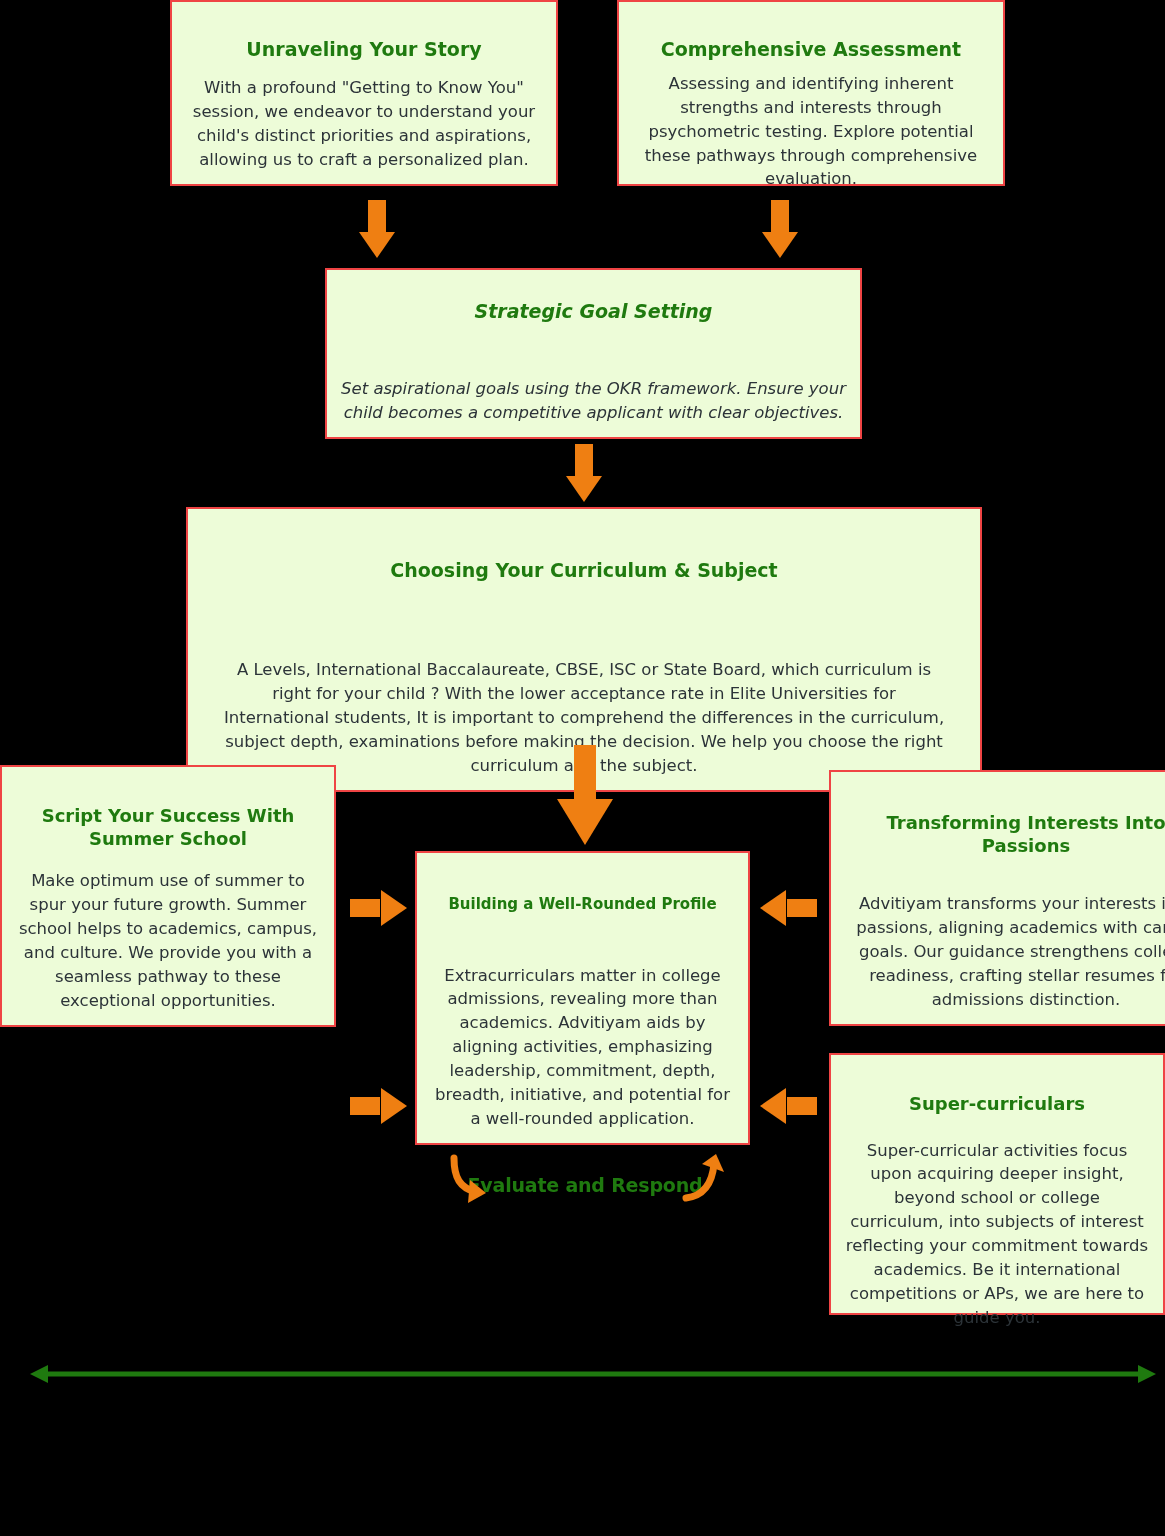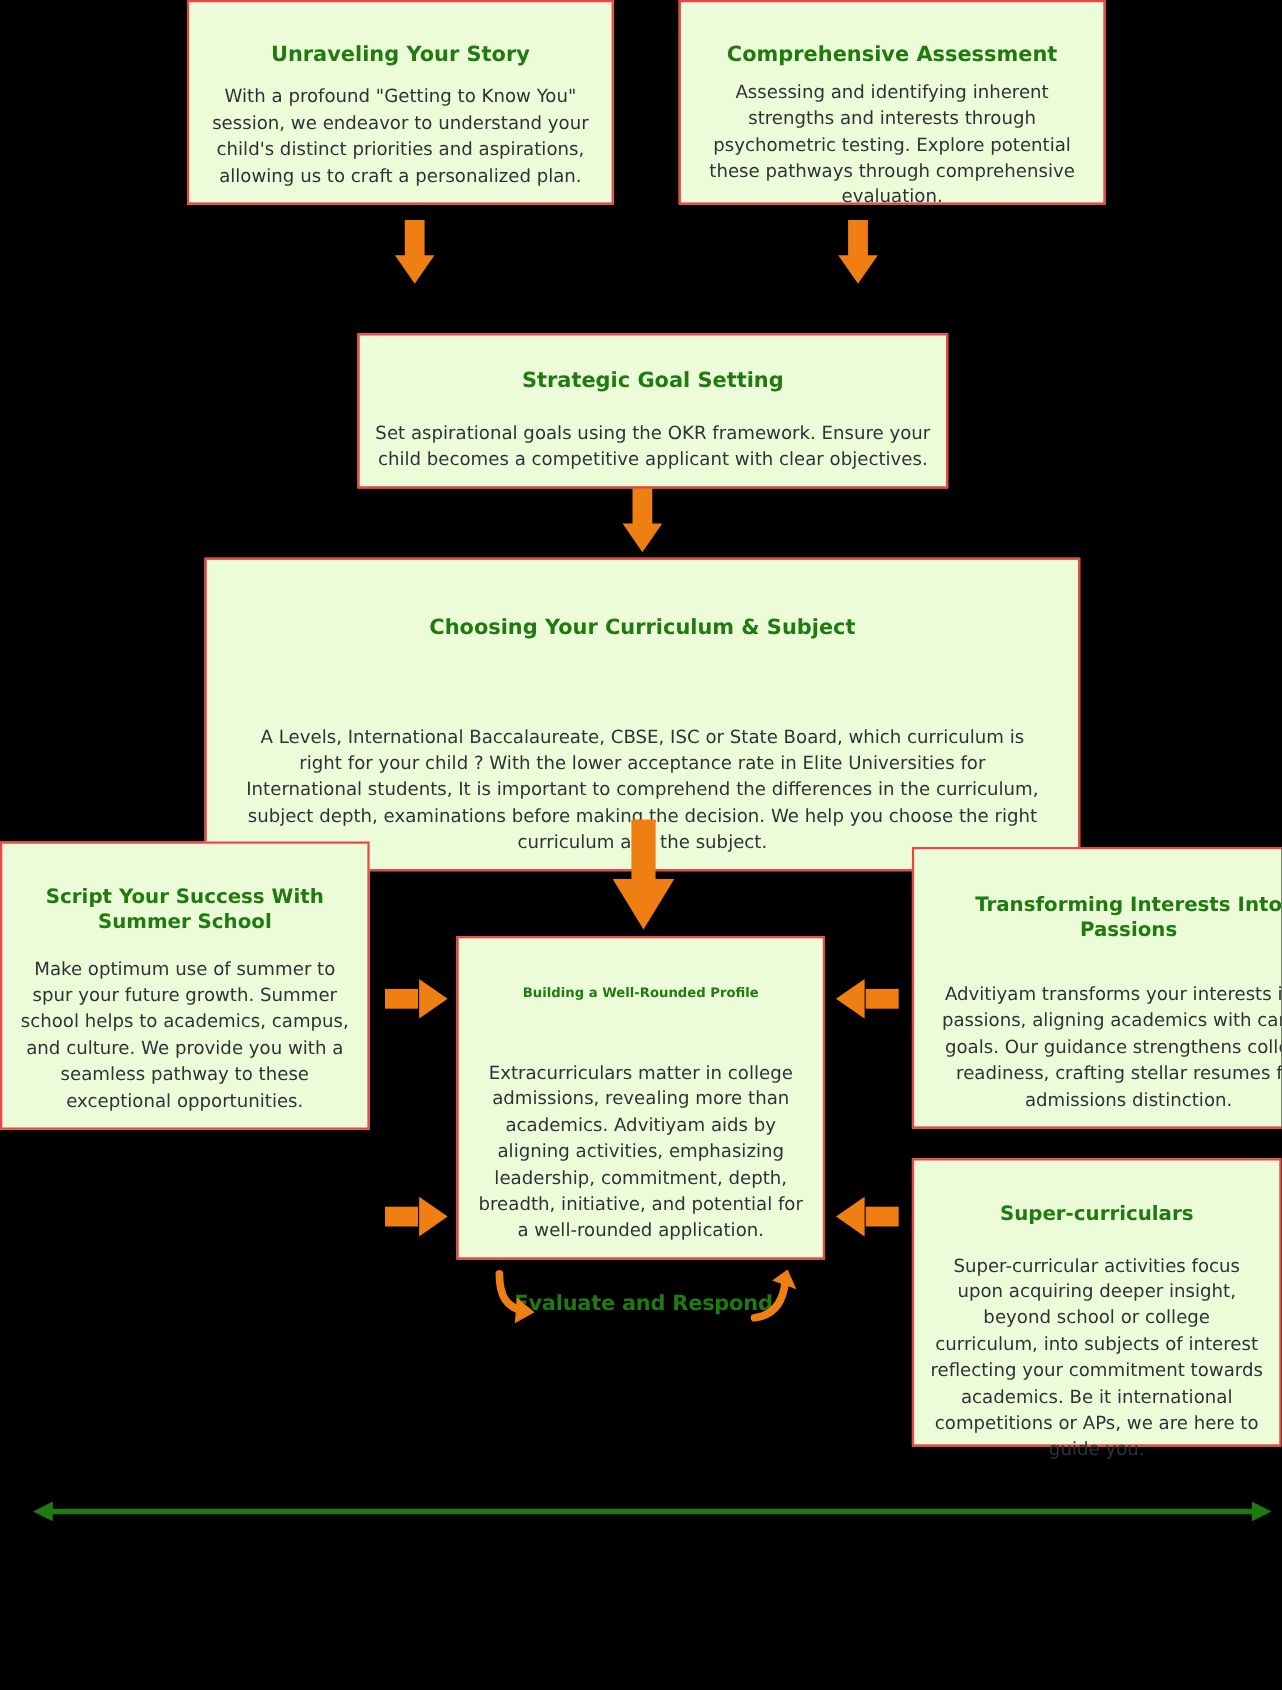--- a/index.html
+++ b/index.html
@@ -50,38 +50,38 @@
 
   
   #card-unraveling { left: 170px;  top: 0px;    width: 388px;  height: 186px; }
   #card-unraveling .title { font-size: 19px; margin-top: 22px; }
   #card-unraveling .body  { font-size: 16.5px; }
 
   #card-assessment { left: 617px;  top: 0px;    width: 388px;  height: 186px; }
   #card-assessment .title { font-size: 19px; margin-top: 22px; }
   #card-assessment .body  { font-size: 16.5px; }
 
-  #card-goals { left: 325px; top: 303px; width: 537px; height: 141px; }
+  #card-goals { left: 325px; top: 268px; width: 537px; height: 171px; font-style: italic; }
   #card-goals .title { font-size: 19px; margin-top: 16px; }
   #card-goals .body  { font-size: 16.5px; }
 
   #card-curriculum { left: 186px; top: 507px; width: 796px; height: 285px; }
   #card-curriculum .title { font-size: 19px; margin-top: 36px; margin-bottom: 20px; }
   #card-curriculum .body  { font-size: 16.5px; max-width: 730px; }
 
   #card-summer { left: 0px; top: 765px; width: 336px; height: 262px; }
   #card-summer .title { font-size: 18px; margin-top: 24px; }
   #card-summer .body  { font-size: 16.5px; }
 
   #card-sat { left: 0px; top: 1053px; width: 336px; height: 262px; }
   #card-sat .title { font-size: 18px; margin-top: 24px; }
   #card-sat .body  { font-size: 16.5px; }
 
   #card-profile { left: 415px; top: 851px; width: 335px; height: 294px; }
-  #card-profile .title { font-size: 12px; margin-top: 28px; }
+  #card-profile .title { font-size: 15px; margin-top: 28px; }
   #card-profile .body  { font-size: 16.5px; }
 
   #card-passions { left: 829px; top: 770px; width: 394px; height: 256px; }
   #card-passions .title { font-size: 18px; margin-top: 26px; }
   #card-passions .body  { font-size: 16.5px; }
 
   #card-super { left: 829px; top: 1053px; width: 336px; height: 262px; gap: 13px; }
   #card-super .title { font-size: 18px; margin-top: 24px; }
   #card-super .body  { font-size: 16.5px; }
 

